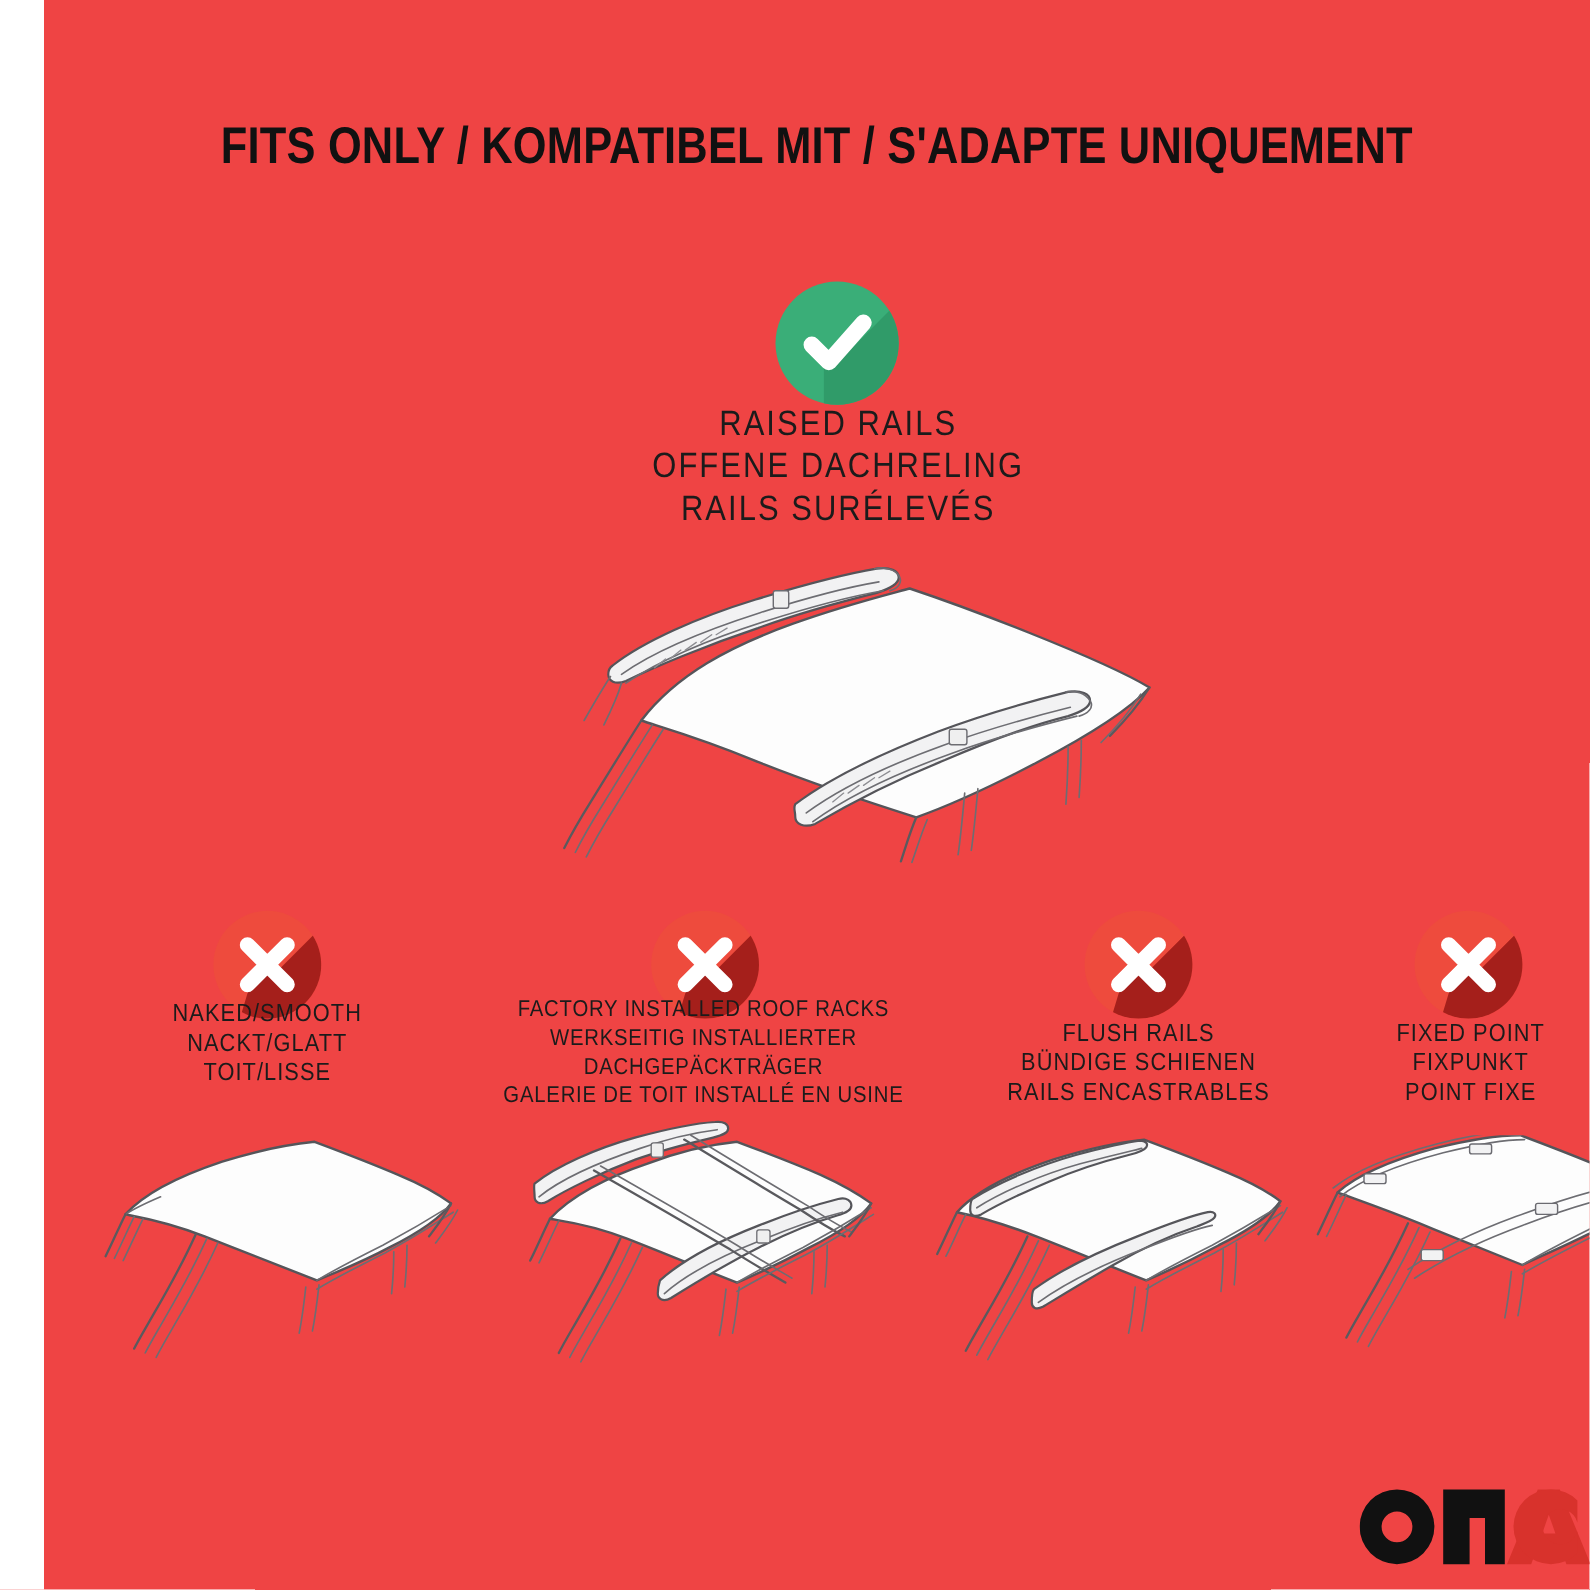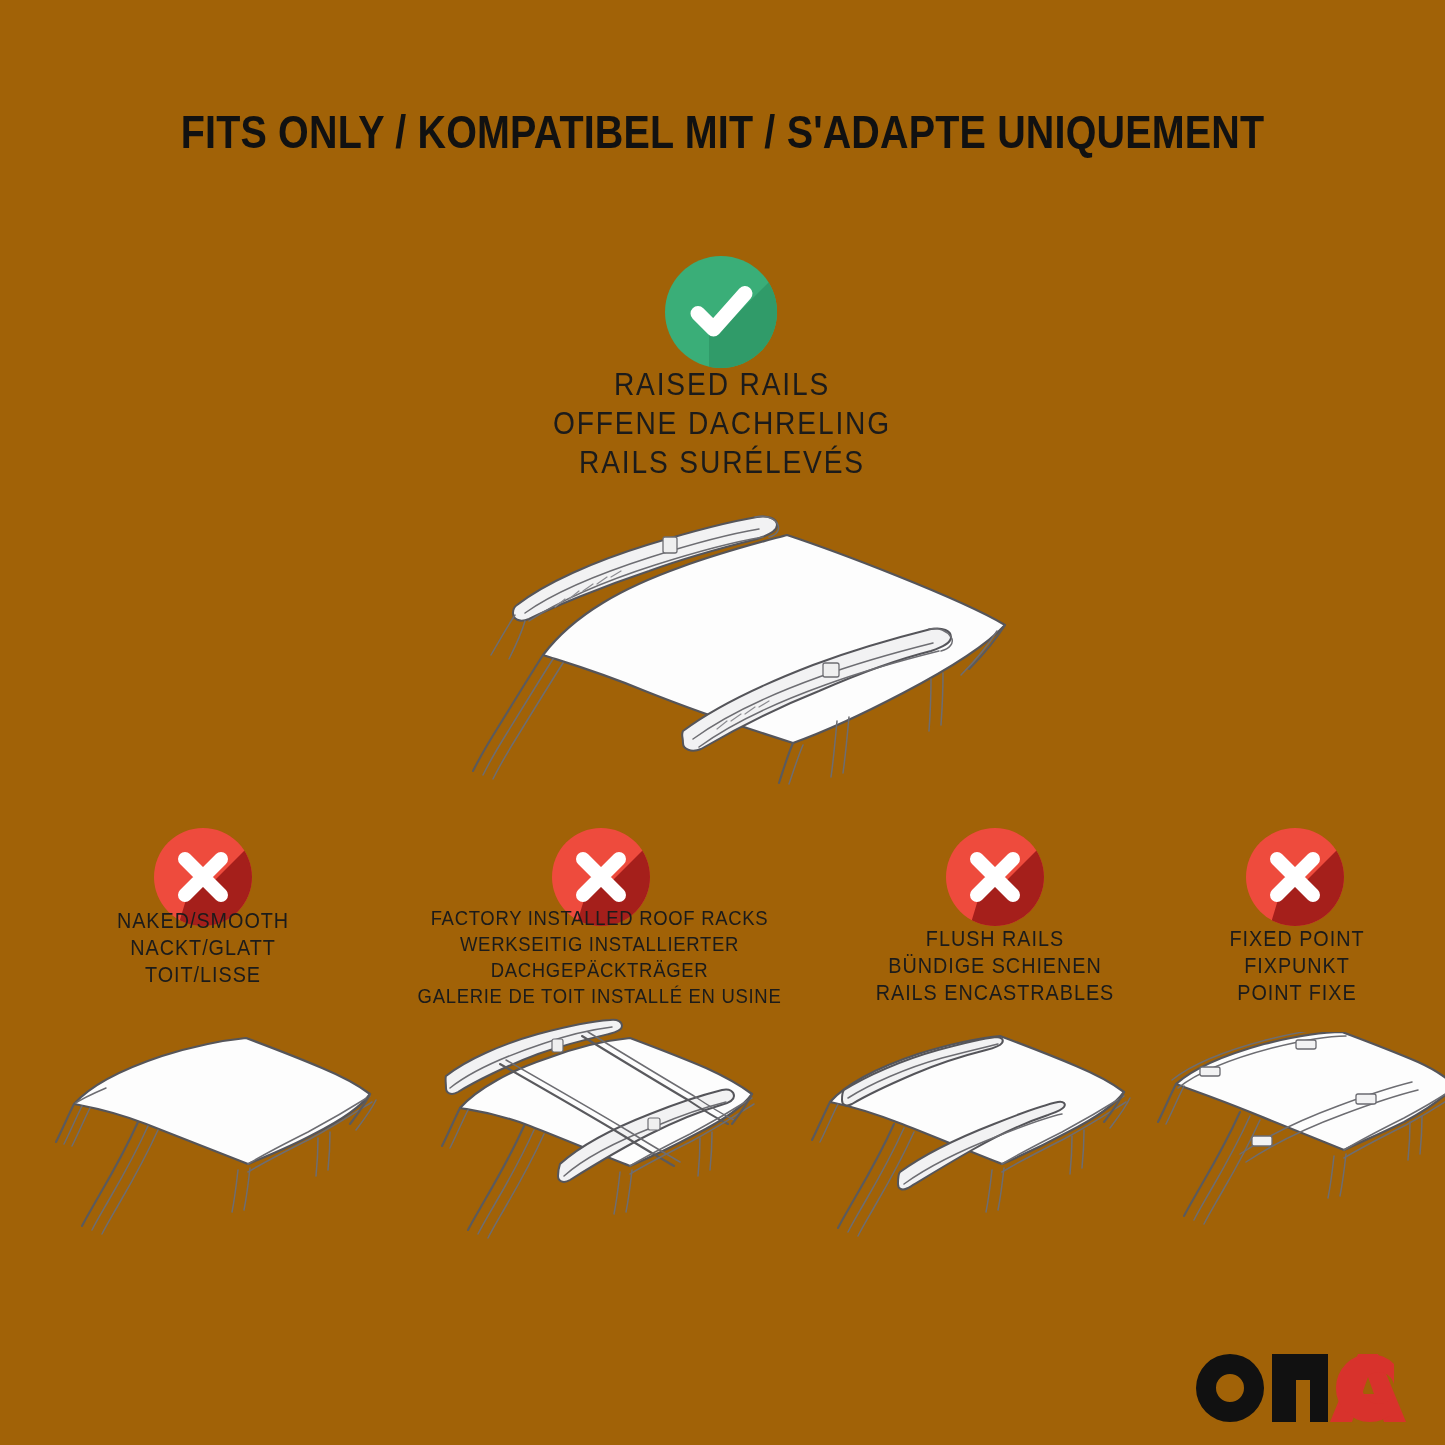--- a/index.html
+++ b/index.html
@@ -2,21 +2,21 @@
 <html><head>
 <meta charset="utf-8">
 <style>
   html,body{margin:0;padding:0;background:#ffffff;}
   body{
     width:1445px;height:1445px;
     font-family:"Liberation Sans","DejaVu Sans",sans-serif;
     color:#1a1a1a;
     position:relative;overflow:hidden;
   }
-  .page{position:absolute;inset:0;background:#a16207;}
+  .page{position:absolute;inset:0;background:#ef4444;margin-left:40px;}
 
   
   .title{
     position:absolute;left:0;right:0;top:104px;
     text-align:center;
     font-weight:700;
     font-size:47px;
     letter-spacing:0.2px;
     color:#111111;
     transform:scaleX(0.84);

